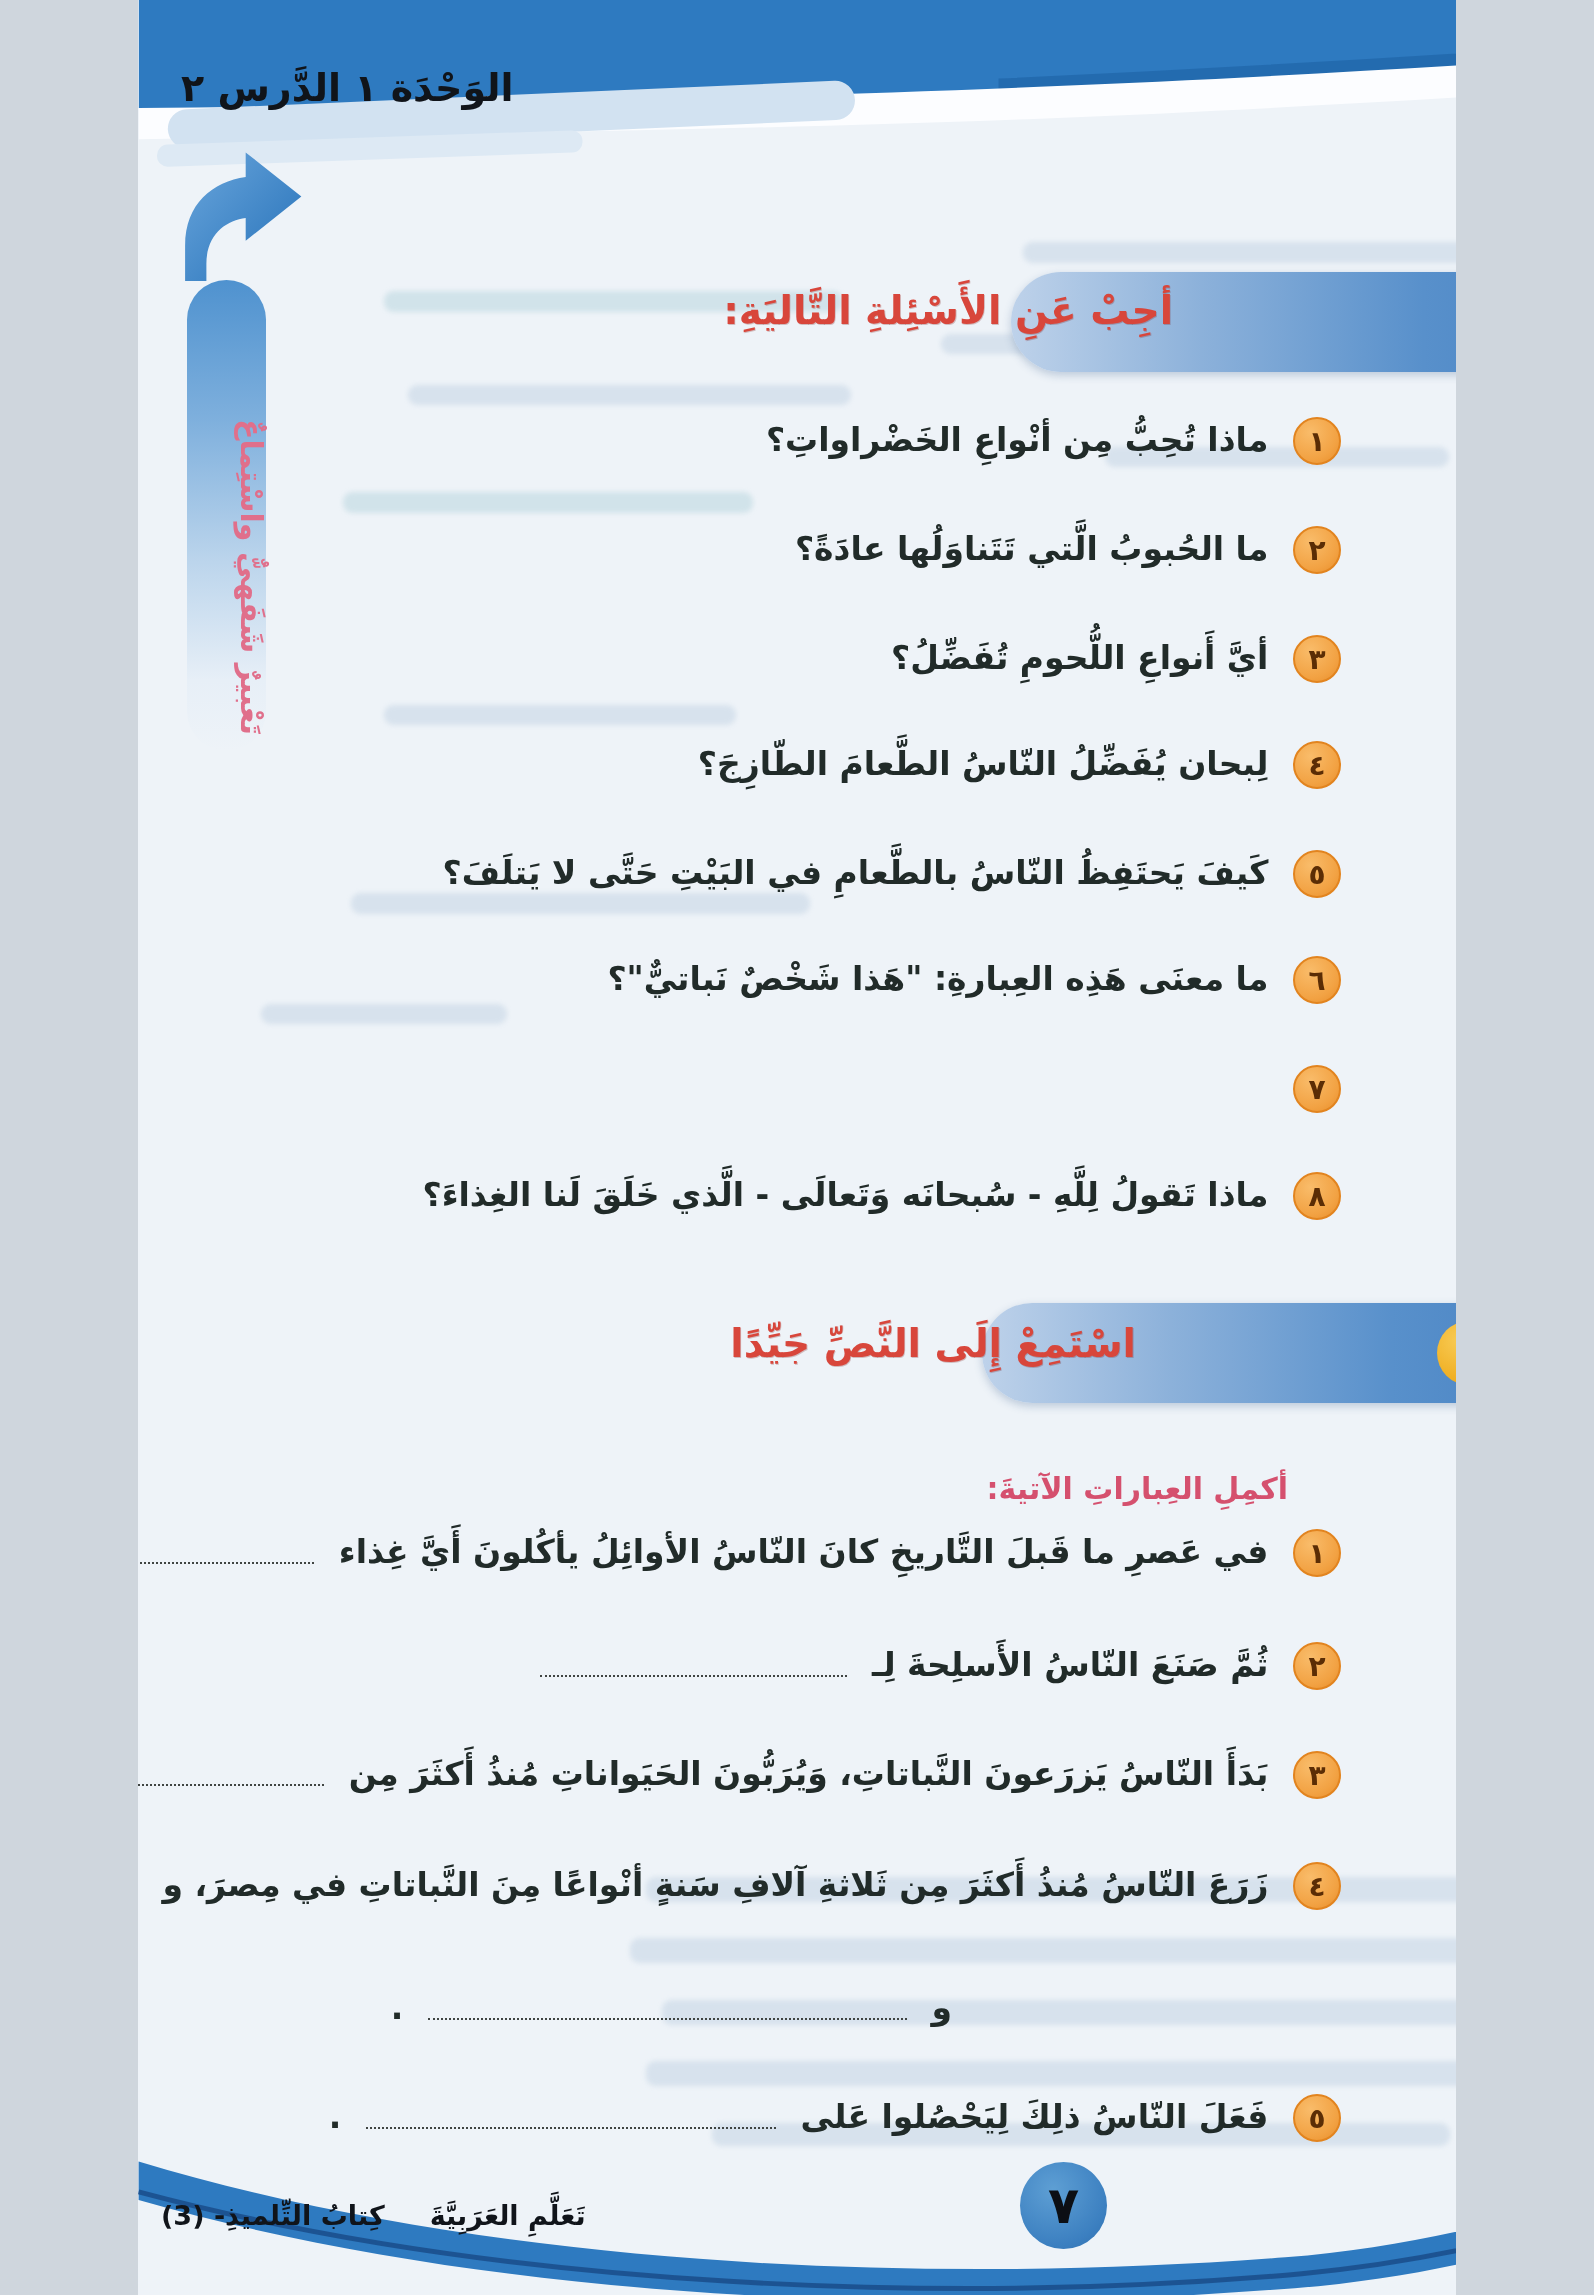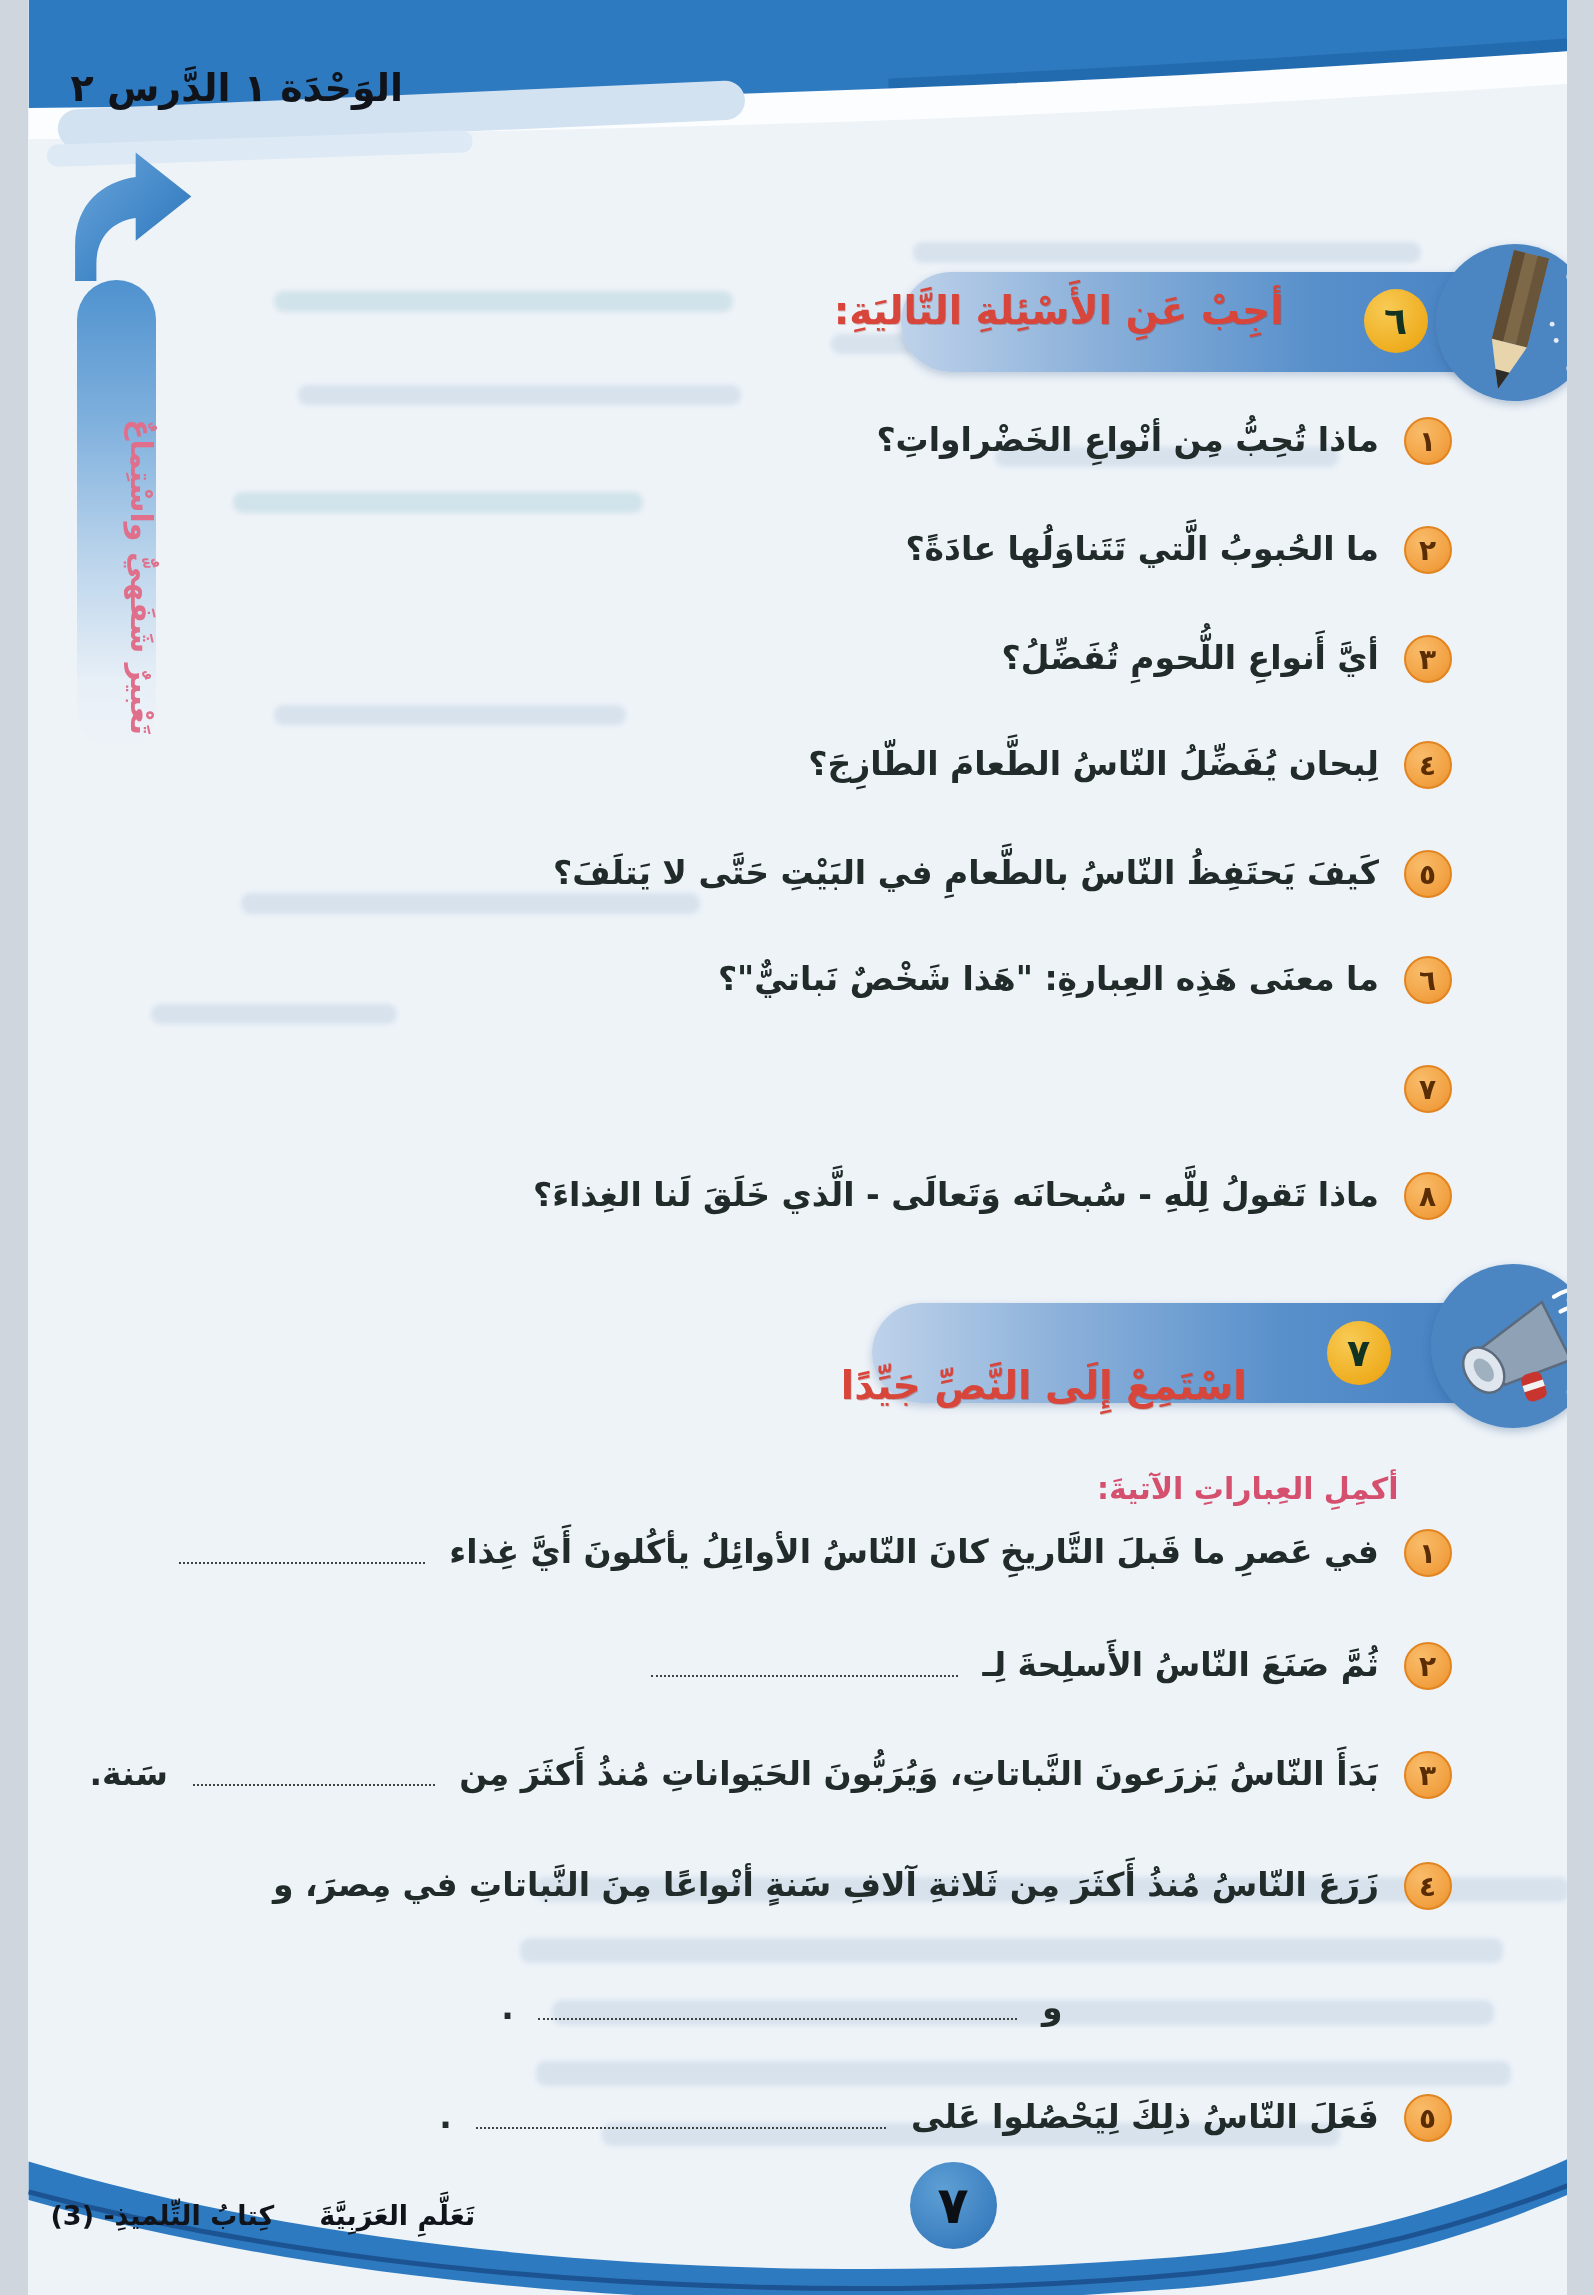--- a/index.html
+++ b/index.html
@@ -1,17 +1,17 @@
 <!DOCTYPE html>
 <html lang="ar" style="font-size:13px"><head>
 <meta charset="utf-8">
 <style>
   html,body{margin:0;padding:0;}
   body{background:#cfd6dd;font-family:"DejaVu Sans",sans-serif;}
-  .page{position:relative;width:1539px;height:2295px;background:#eef3f8;overflow:hidden;margin:0 auto;}
+  .page{position:relative;width:1318px;height:2295px;background:#eef3f8;overflow:hidden;margin:0 auto;}
   .abs{position:absolute;}
   svg{display:block;}
   
   .page-title{left:43px;top:66px;font-size:38px;font-weight:bold;color:#10141a;direction:rtl;z-index:3;letter-spacing:0.8px;}
   
   .side-tab{left:49px;top:280px;width:79px;height:471px;border-radius:41px;z-index:2;
     background:linear-gradient(180deg,#4f92cf 0%,#7fb0dd 30%,#bcd5ec 60%,#e7eff7 85%,rgba(238,243,248,0) 100%);}
   .side-text{left:131px;top:288px;width:447px;height:51px;transform:rotate(90deg);transform-origin:top left;
     direction:rtl;text-align:right;font-size:30px;font-weight:bold;color:#e06f8b;z-index:3;white-space:nowrap;}
   
@@ -146,21 +146,21 @@
         <ellipse cx="57" cy="117" rx="22" ry="30" fill="#dfe6ee" stroke="#5b6b7d" stroke-width="3" transform="rotate(-18 57 117)"></ellipse>
         <ellipse cx="57" cy="117" rx="10" ry="16" fill="#9fb0bf" transform="rotate(-18 57 117)"></ellipse>
         <rect x="96" y="138" width="26" height="34" rx="8" fill="#c8352f"></rect>
         <rect x="96" y="150" width="26" height="8" fill="#f2f2f2"></rect>
       </g>
       <path d="M150,40 q18,-12 34,-8" fill="none" stroke="#ffffff" stroke-width="5" stroke-linecap="round"></path>
       <path d="M158,58 q14,-8 26,-6" fill="none" stroke="#ffffff" stroke-width="5" stroke-linecap="round"></path>
     </svg>
   </div>
   <div class="abs num-badge" style="left:1299px;top:1321px;width:64px;height:64px;font-size:38px;">٧</div>
-  <div class="abs banner-title" style="right:320px;top:1321px;font-size:39px;margin-top:42px;">اسْتَمِعْ إِلَى النَّصِّ جَيِّدًا</div>
+  <div class="abs banner-title" style="right:320px;top:1321px;font-size:39px;">اسْتَمِعْ إِلَى النَّصِّ جَيِّدًا</div>
 
   <div class="abs subtitle" style="right:168px;top:1471px;">أكمِلِ العِباراتِ الآتيةَ:</div>
 
   <div class="abs row" style="right:115px;top:1526px;">
     <div class="bullet">١</div>
     <div class="qtext">في عَصرِ ما قَبلَ التَّاريخِ كانَ النّاسُ الأوائِلُ يأكُلونَ أَيَّ غِذاء</div>
     <span class="dots" style="width:246px;"></span>
   </div>
 
   <div class="abs row" style="right:115px;top:1639px;">

